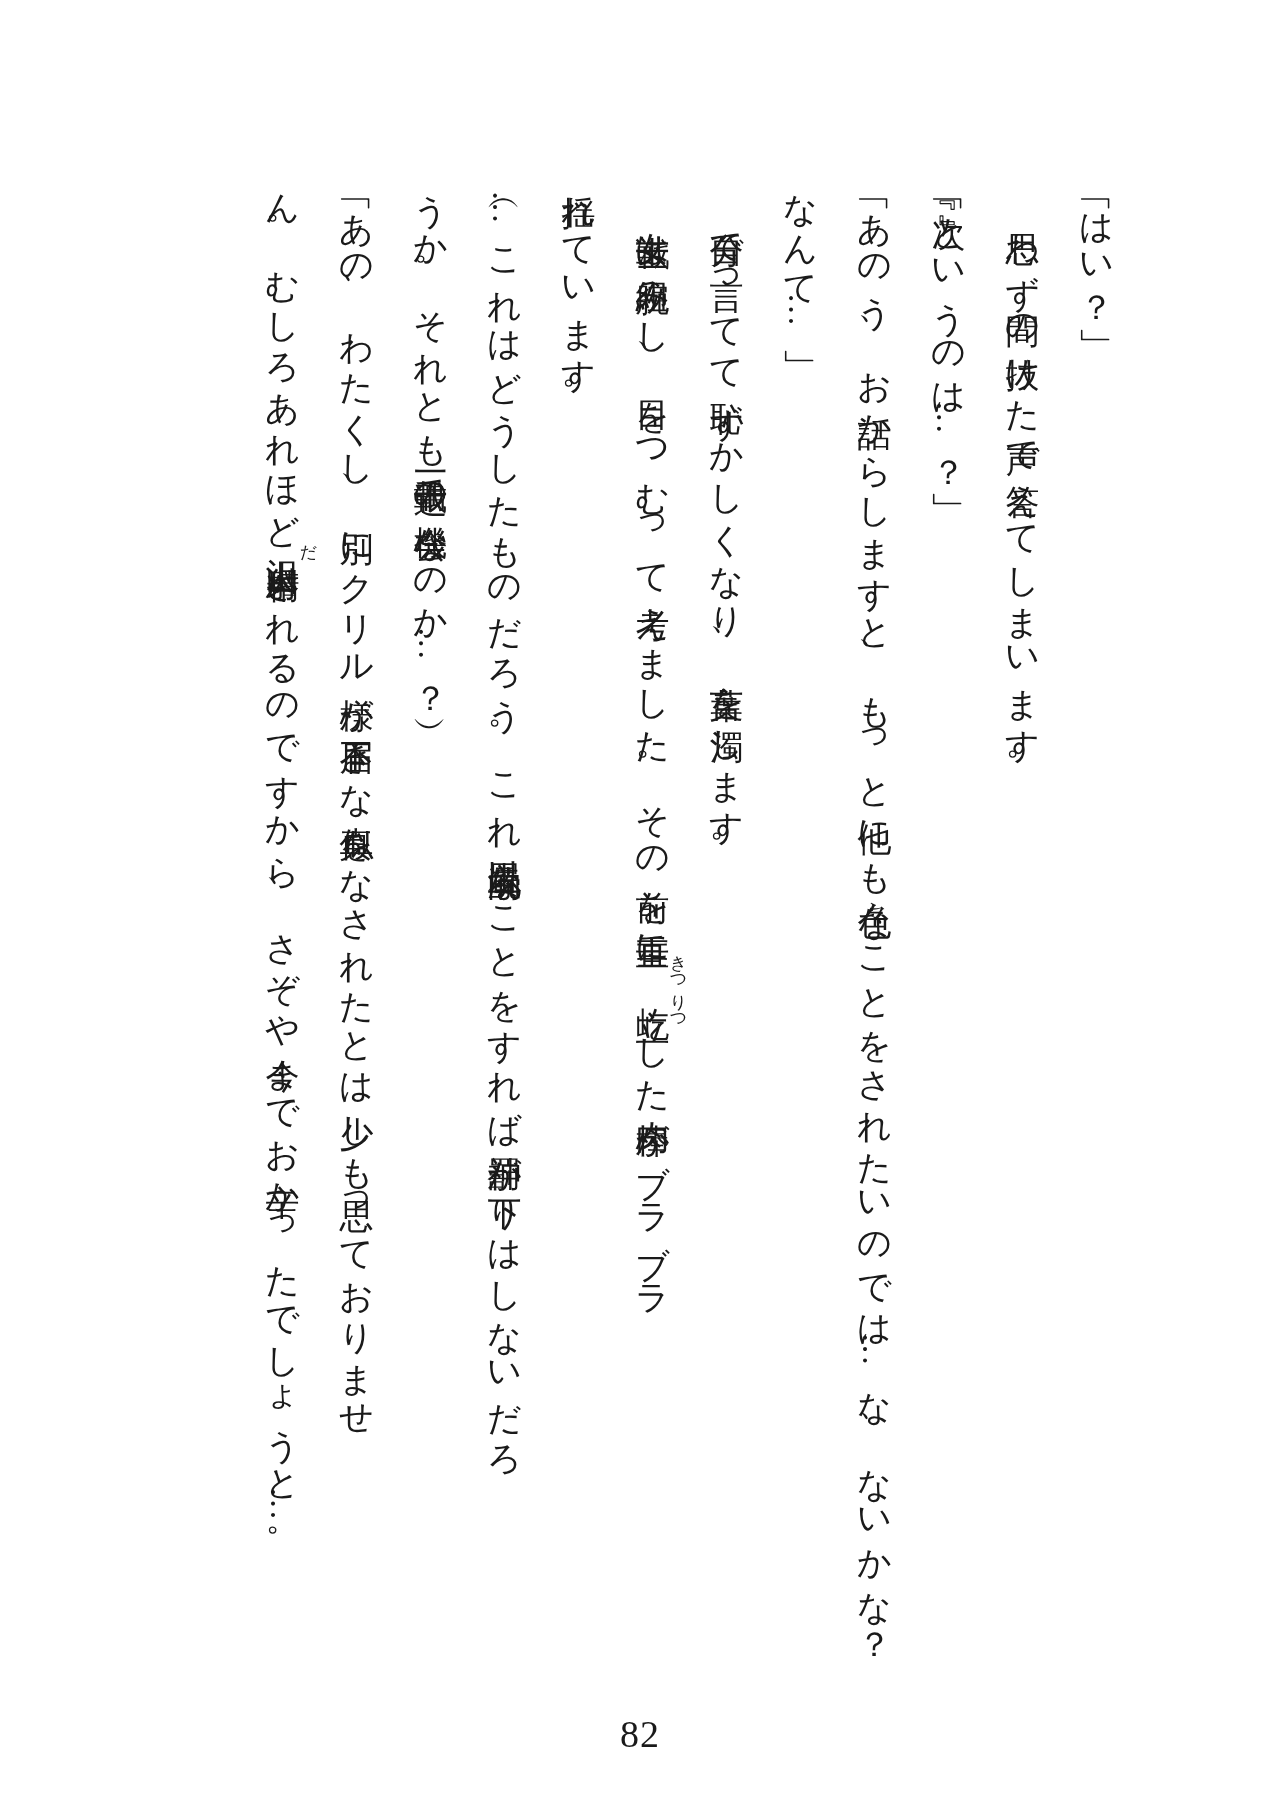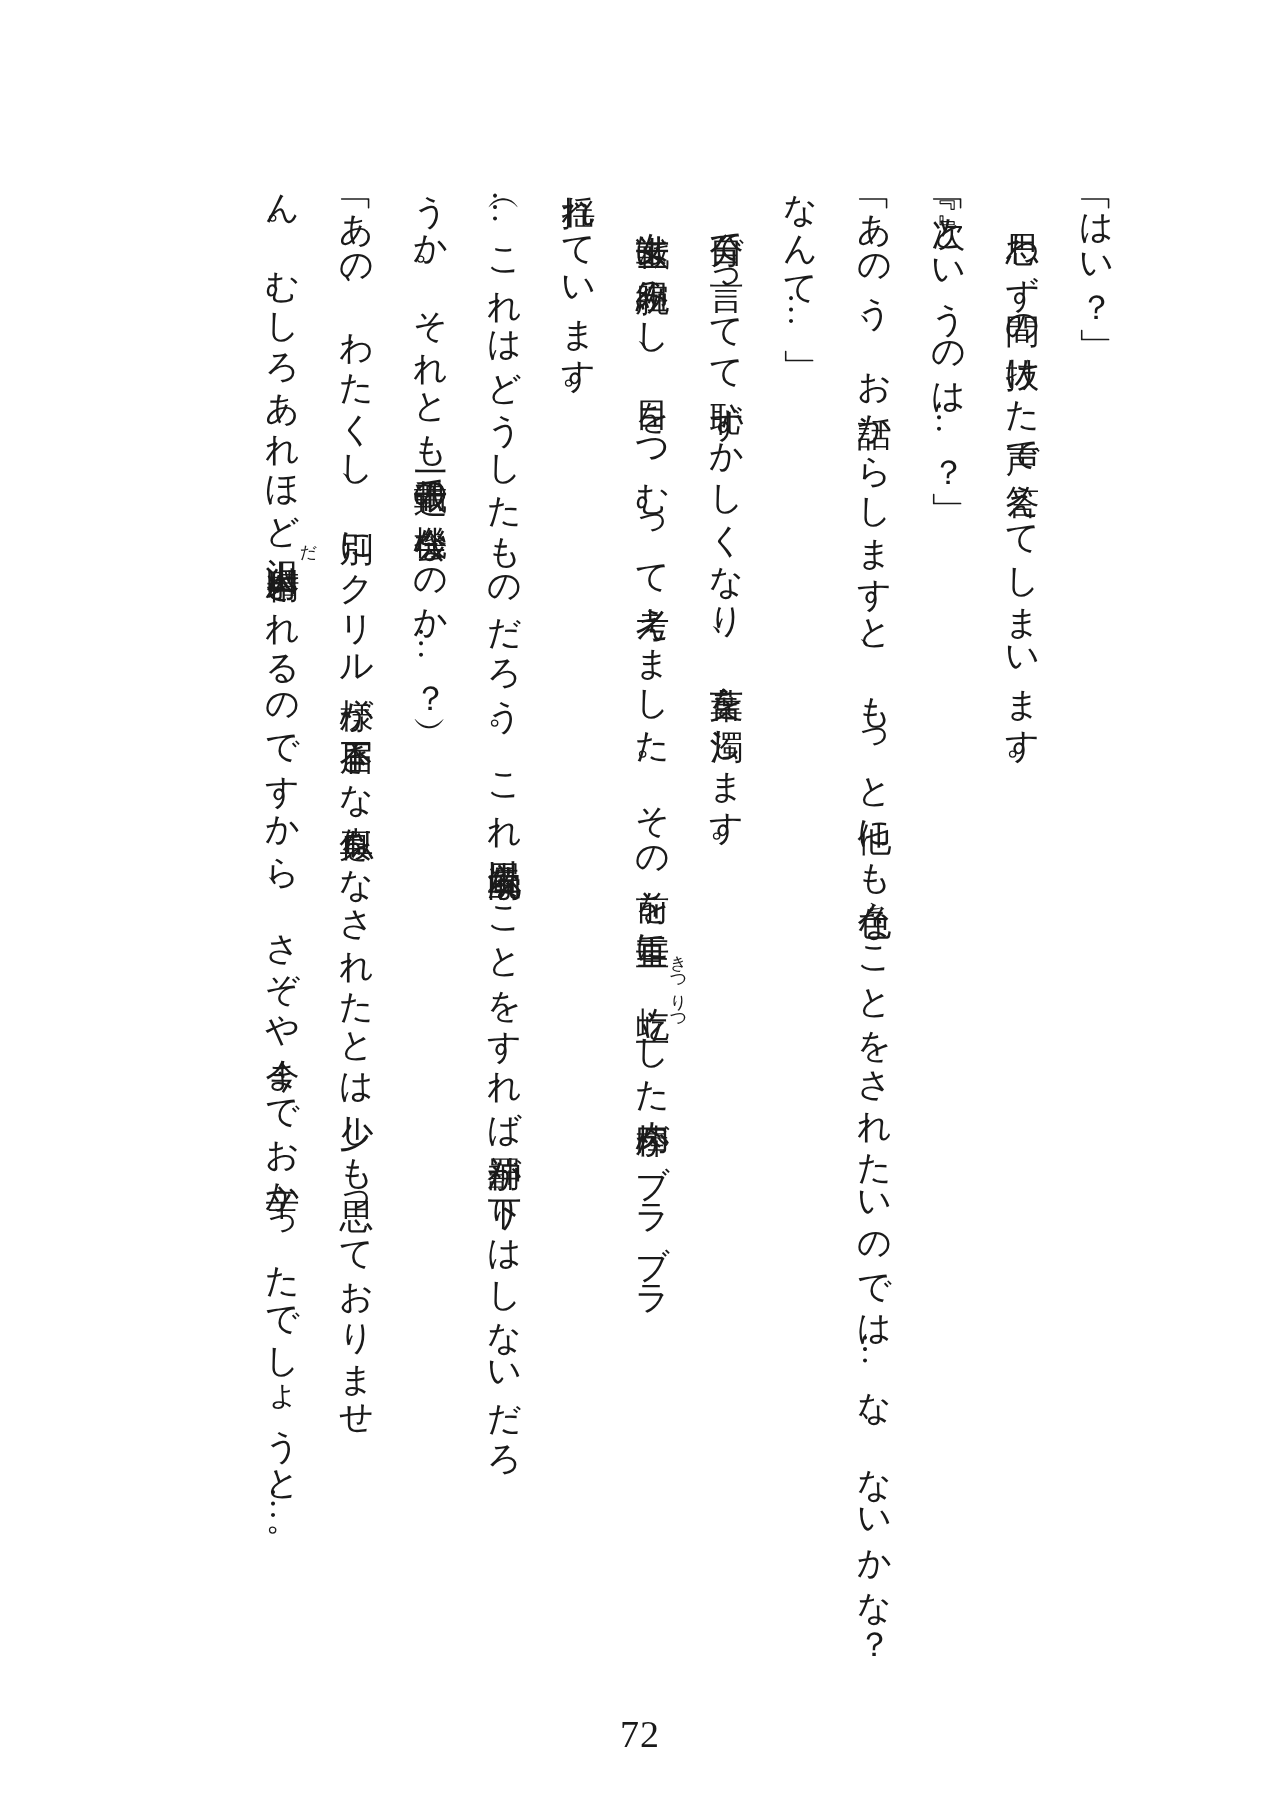--- a/index.html
+++ b/index.html
@@ -58,14 +58,14 @@
       <div class="text-column indent-half">「あのう、お話からしますと、もっと他にも色々なことをされたいのでは…な、ないかな？</div>
       <div class="text-column">なんて…」</div>
       <div class="text-column indent-full">自分で言ってて恥ずかしくなり、言葉を濁します。</div>
       <div class="text-column indent-full">女戦士は腕組みし、目をつむって考えました。その前を垂直に<ruby>屹立<rt>きつりつ</rt></ruby>した肉棒がブラブラ</div>
       <div class="text-column">揺れています。</div>
       <div class="text-column indent-half">（…これはどうしたものだろう。これ以上冒涜的なことをすれば神罰が下りはしないだろ</div>
       <div class="text-column">うか。それとも千載一遇の機会なのか…？）</div>
       <div class="text-column indent-half">「あの、わたくし、別にクリル様が不届きな真似をなされたとは少しも思っておりませ</div>
       <div class="text-column">ん。むしろあれほど沢山<ruby>射精<rt>だ</rt></ruby>されるのですから、さぞや今までお辛かったでしょうと…。</div>
     </div>
-  <div class="page-number">72</div>
+  <div class="page-number">82</div>
 </div>
 
 </body></html>

